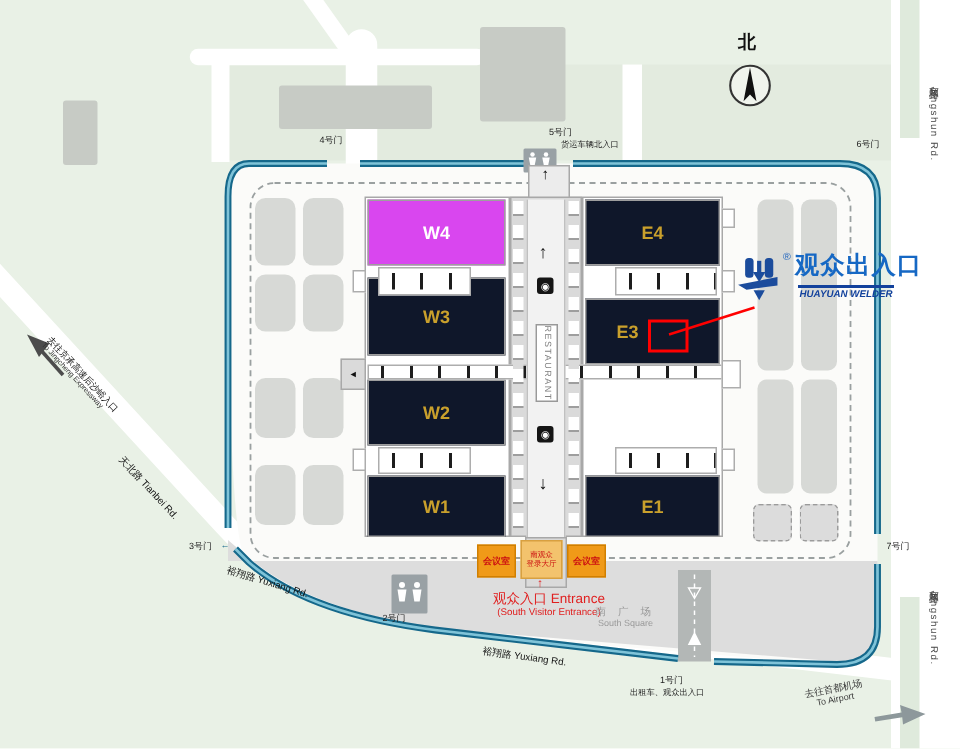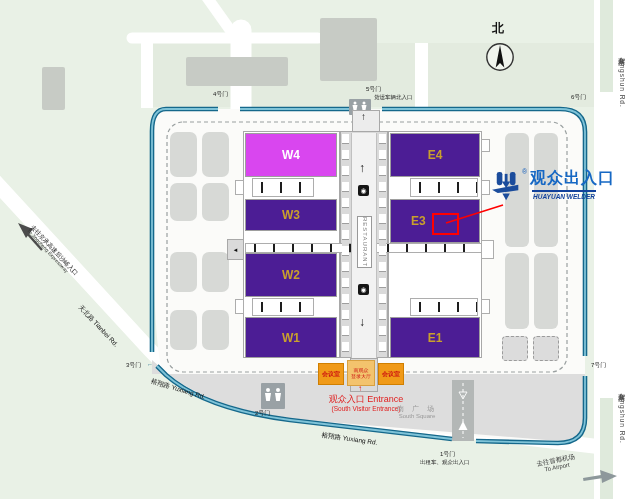--- a/index.html
+++ b/index.html
@@ -3,21 +3,21 @@
 <meta charset="utf-8">
 <style>
   html,body{margin:0;padding:0;background:#fff;}
   #map{position:relative;width:640px;height:499px;overflow:hidden;
        font-family:"Liberation Sans",sans-serif;color:#111;}
   .abs{position:absolute;}
   .lbl{position:absolute;line-height:1;white-space:nowrap;}
   .blk{position:absolute;box-sizing:border-box;}
   .hall{display:flex;align-items:center;justify-content:center;
         font-weight:bold;font-size:12px;border:1px solid #9e9e9e;}
-  .yellow{background:#4c1d95;color:#c9a02c;}
+  .yellow{background:#0f172a;color:#c9a02c;}
   .park{background:#d7d9d6;border-radius:7px;}
   .bldg{background:#c7cbc5;border-radius:2px;}
   .strip{background:#fff;border:1px solid #adadad;}
   .t3{position:absolute;left:0;top:3px;right:0;bottom:3px;
       background-image:repeating-linear-gradient(90deg,transparent 0,transparent 8px,#1d1d1d 8px,#1d1d1d 10px,transparent 10px,transparent 19px);}
   .stairs{background-image:repeating-linear-gradient(180deg,#ffffff 0,#ffffff 9px,#9e9e9e 9px,#9e9e9e 10px,#dadada 10px,#dadada 16px);}
   .gate{font-size:6px;color:#222;}
   .sub{font-size:5.5px;color:#222;}
   .redtx{color:#e02020;}
   .rot{transform-origin:0 0;}
@@ -112,21 +112,21 @@
 
   <div class="blk" style="left:243px;top:131px;width:97px;height:227px;background:#fff;border:1px solid #a8a8a8;"></div>
   <div class="blk" style="left:388px;top:131px;width:94px;height:227px;background:#fff;border:1px solid #a8a8a8;"></div>
   <div class="blk" style="left:340px;top:131px;width:48px;height:227px;background:#dadada;border:1px solid #a8a8a8;"></div>
   <div class="blk" style="left:352px;top:110px;width:28px;height:22px;background:#ececec;border:1px solid #a8a8a8;"></div>
   <div class="blk" style="left:350px;top:358px;width:28px;height:34px;background:#dadada;border:1px solid #a8a8a8;"></div>
 
   <div class="blk hall" style="left:245px;top:133px;width:92px;height:44px;background:#d946ef;color:#fff;">
       <span>W4</span>
     </div>
-  <div class="blk hall yellow" style="left:245px;top:199px;width:92px;height:32px;">
+  <div class="blk hall yellow" style="left:245px;top:185px;width:92px;height:52px;">
       <span>W3</span>
     </div>
   <div class="blk hall yellow" style="left:245px;top:253px;width:92px;height:44px;">
       <span>W2</span>
     </div>
   <div class="blk hall yellow" style="left:245px;top:317px;width:92px;height:41px;">
       <span>W1</span>
     </div>
   <div class="blk hall yellow" style="left:390px;top:133px;width:90px;height:44px;">
       <span>E4</span>

